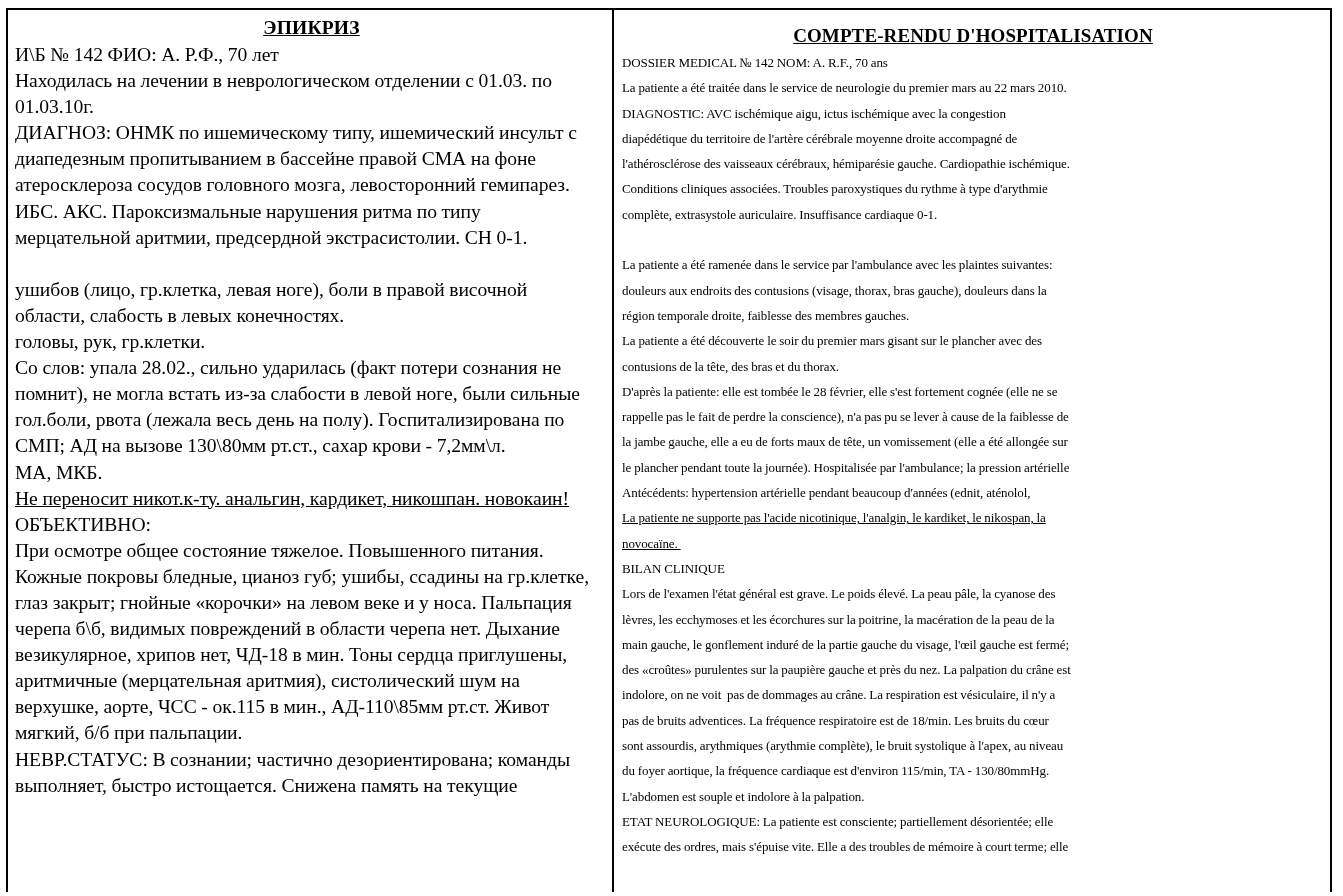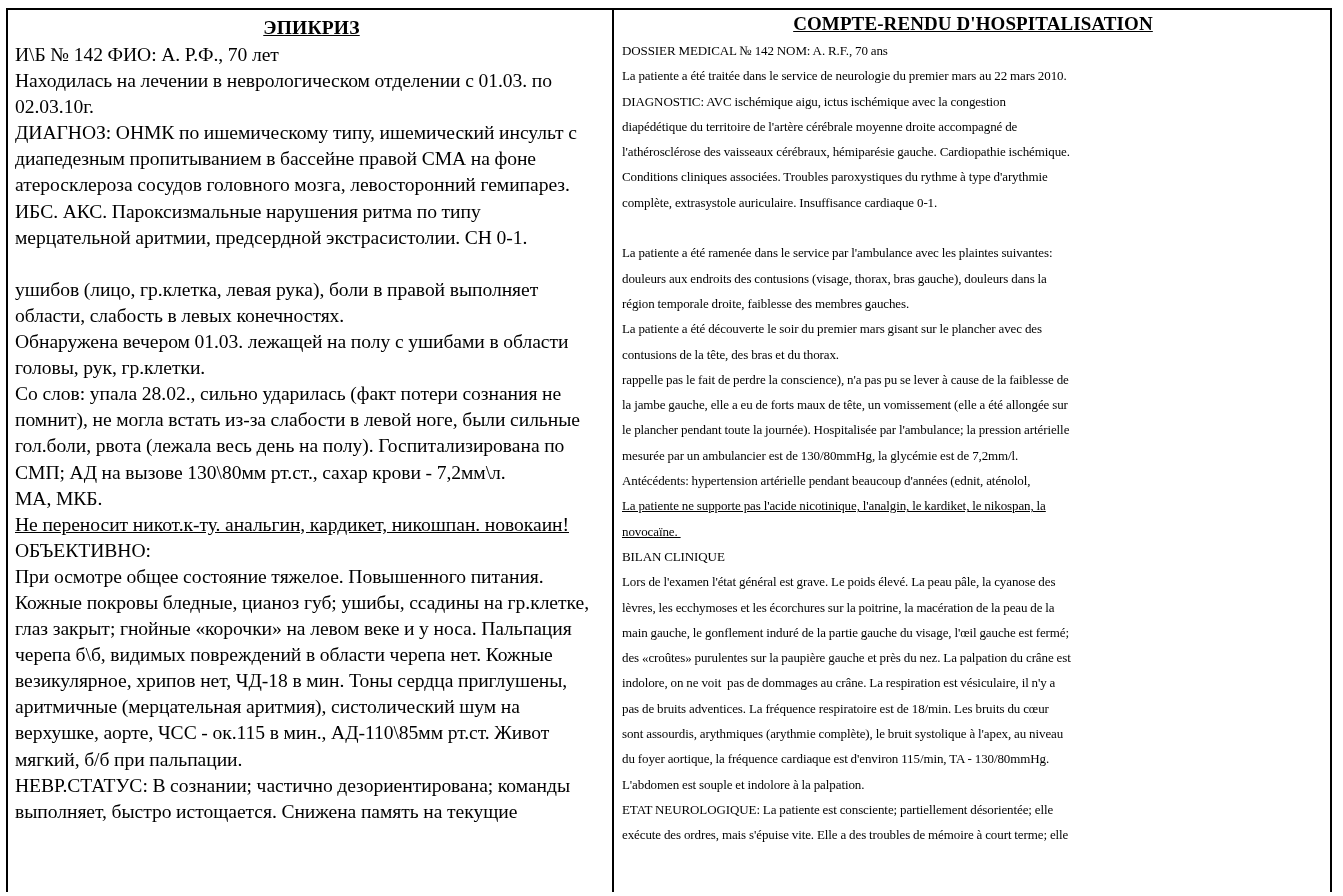--- a/index.html
+++ b/index.html
@@ -48,21 +48,21 @@
 
   #column-russian {
     width: 606px;
     flex: 0 0 606px;
     border-right: 2px solid #000000;
     padding: 5px 4px 0 7px;
   }
 
   #column-french {
     flex: 1 1 auto;
-    padding: 1px 6px 0 8px;
+    padding: 13px 6px 0 8px;
   }
 
   .column-title {
     text-align: center;
     font-weight: bold;
     text-decoration: underline;
     font-size: 19.5px;
     line-height: 26px;
     letter-spacing: 0.2px;
     margin: 0 0 1px 0;
@@ -111,42 +111,41 @@
 
 <div id="document-sheet">
 
   <div id="report-table">
 
     <div class="report-column" id="column-russian">
       <div class="column-title">ЭПИКРИЗ</div>
       <div class="body-lines" id="russian-lines">
           <div class="text-line">И\Б № 142 ФИО: А. Р.Ф., 70 лет</div>
           <div class="text-line">Находилась на лечении в неврологическом отделении с 01.03. по</div>
-          <div class="text-line">02.03.10г.</div>
+          <div class="text-line">01.03.10г.</div>
           <div class="text-line">ДИАГНОЗ: ОНМК по ишемическому типу, ишемический инсульт с</div>
           <div class="text-line">диапедезным пропитыванием в бассейне правой СМА на фоне</div>
           <div class="text-line">атеросклероза сосудов головного мозга, левосторонний гемипарез.</div>
           <div class="text-line">ИБС. АКС. Пароксизмальные нарушения ритма по типу</div>
           <div class="text-line">мерцательной аритмии, предсердной экстрасистолии. СН 0-1.</div>
           <div class="text-line blank">&nbsp;</div>
-          <div class="text-line">ушибов (лицо, гр.клетка, левая рука), боли в правой выполняет</div>
+          <div class="text-line">ушибов (лицо, гр.клетка, левая ноге), боли в правой височной</div>
           <div class="text-line">области, слабость в левых конечностях.</div>
-          <div class="text-line">Обнаружена вечером 01.03. лежащей на полу с ушибами в области</div>
           <div class="text-line">головы, рук, гр.клетки.</div>
           <div class="text-line">Со слов: упала 28.02., сильно ударилась (факт потери сознания не</div>
           <div class="text-line">помнит), не могла встать из-за слабости в левой ноге, были сильные</div>
           <div class="text-line">гол.боли, рвота (лежала весь день на полу). Госпитализирована по</div>
           <div class="text-line">СМП; АД на вызове 130\80мм рт.ст., сахар крови - 7,2мм\л.</div>
           <div class="text-line">МА, МКБ.</div>
           <div class="text-line underlined">Не переносит никот.к-ту. анальгин, кардикет, никошпан. новокаин!</div>
           <div class="text-line">ОБЪЕКТИВНО:</div>
           <div class="text-line">При осмотре общее состояние тяжелое. Повышенного питания.</div>
           <div class="text-line">Кожные покровы бледные, цианоз губ; ушибы, ссадины на гр.клетке,</div>
           <div class="text-line">глаз закрыт; гнойные «корочки» на левом веке и у носа. Пальпация</div>
-          <div class="text-line">черепа б\б, видимых повреждений в области черепа нет. Кожные</div>
+          <div class="text-line">черепа б\б, видимых повреждений в области черепа нет. Дыхание</div>
           <div class="text-line">везикулярное, хрипов нет, ЧД-18 в мин. Тоны сердца приглушены,</div>
           <div class="text-line">аритмичные (мерцательная аритмия), систолический шум на</div>
           <div class="text-line">верхушке, аорте, ЧСС - ок.115 в мин., АД-110\85мм рт.ст. Живот</div>
           <div class="text-line">мягкий, б/б при пальпации.</div>
           <div class="text-line">НЕВР.СТАТУС: В сознании; частично дезориентирована; команды</div>
           <div class="text-line">выполняет, быстро истощается. Снижена память на текущие</div>
         </div>
     </div>
 
     <div class="report-column" id="column-french">
@@ -158,24 +157,24 @@
           <div class="text-line">diapédétique du territoire de l'artère cérébrale moyenne droite accompagné de</div>
           <div class="text-line">l'athérosclérose des vaisseaux cérébraux, hémiparésie gauche. Cardiopathie ischémique.</div>
           <div class="text-line">Conditions cliniques associées. Troubles paroxystiques du rythme à type d'arythmie</div>
           <div class="text-line">complète, extrasystole auriculaire. Insuffisance cardiaque 0-1.</div>
           <div class="text-line blank">&nbsp;</div>
           <div class="text-line">La patiente a été ramenée dans le service par l'ambulance avec les plaintes suivantes:</div>
           <div class="text-line">douleurs aux endroits des contusions (visage, thorax, bras gauche), douleurs dans la</div>
           <div class="text-line">région temporale droite, faiblesse des membres gauches.</div>
           <div class="text-line">La patiente a été découverte le soir du premier mars gisant sur le plancher avec des</div>
           <div class="text-line">contusions de la tête, des bras et du thorax.</div>
+          <div class="text-line">D'après la patiente: elle est tombée le 28 février, elle s'est fortement cognée (elle ne se</div>
           <div class="text-line">rappelle pas le fait de perdre la conscience), n'a pas pu se lever à cause de la faiblesse de</div>
           <div class="text-line">la jambe gauche, elle a eu de forts maux de tête, un vomissement (elle a été allongée sur</div>
           <div class="text-line">le plancher pendant toute la journée). Hospitalisée par l'ambulance; la pression artérielle</div>
-          <div class="text-line">mesurée par un ambulancier est de 130/80mmHg, la glycémie est de 7,2mm/l.</div>
           <div class="text-line">Antécédents: hypertension artérielle pendant beaucoup d'années (ednit, aténolol,</div>
           <div class="text-line underlined">La patiente ne supporte pas l'acide nicotinique, l'analgin, le kardiket, le nikospan, la</div>
           <div class="text-line underlined">novocaïne. </div>
           <div class="text-line">BILAN CLINIQUE</div>
           <div class="text-line">Lors de l'examen l'état général est grave. Le poids élevé. La peau pâle, la cyanose des</div>
           <div class="text-line">lèvres, les ecchymoses et les écorchures sur la poitrine, la macération de la peau de la</div>
           <div class="text-line">main gauche, le gonflement induré de la partie gauche du visage, l'œil gauche est fermé;</div>
           <div class="text-line">des «croûtes» purulentes sur la paupière gauche et près du nez. La palpation du crâne est</div>
           <div class="text-line">indolore, on ne voit  pas de dommages au crâne. La respiration est vésiculaire, il n'y a</div>
           <div class="text-line">pas de bruits adventices. La fréquence respiratoire est de 18/min. Les bruits du cœur</div>

